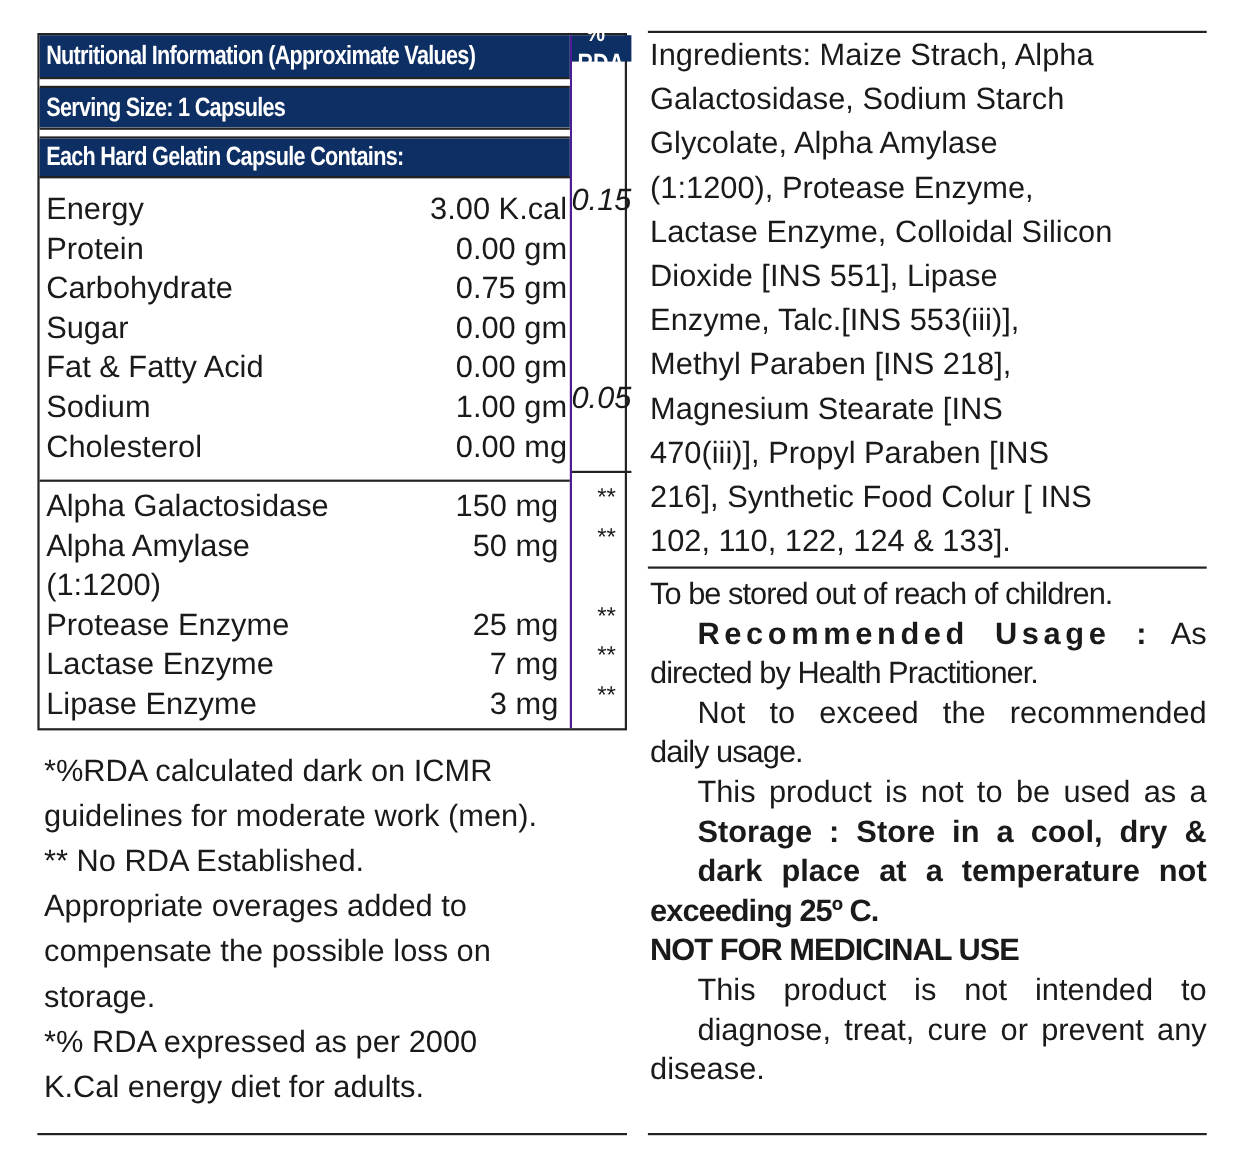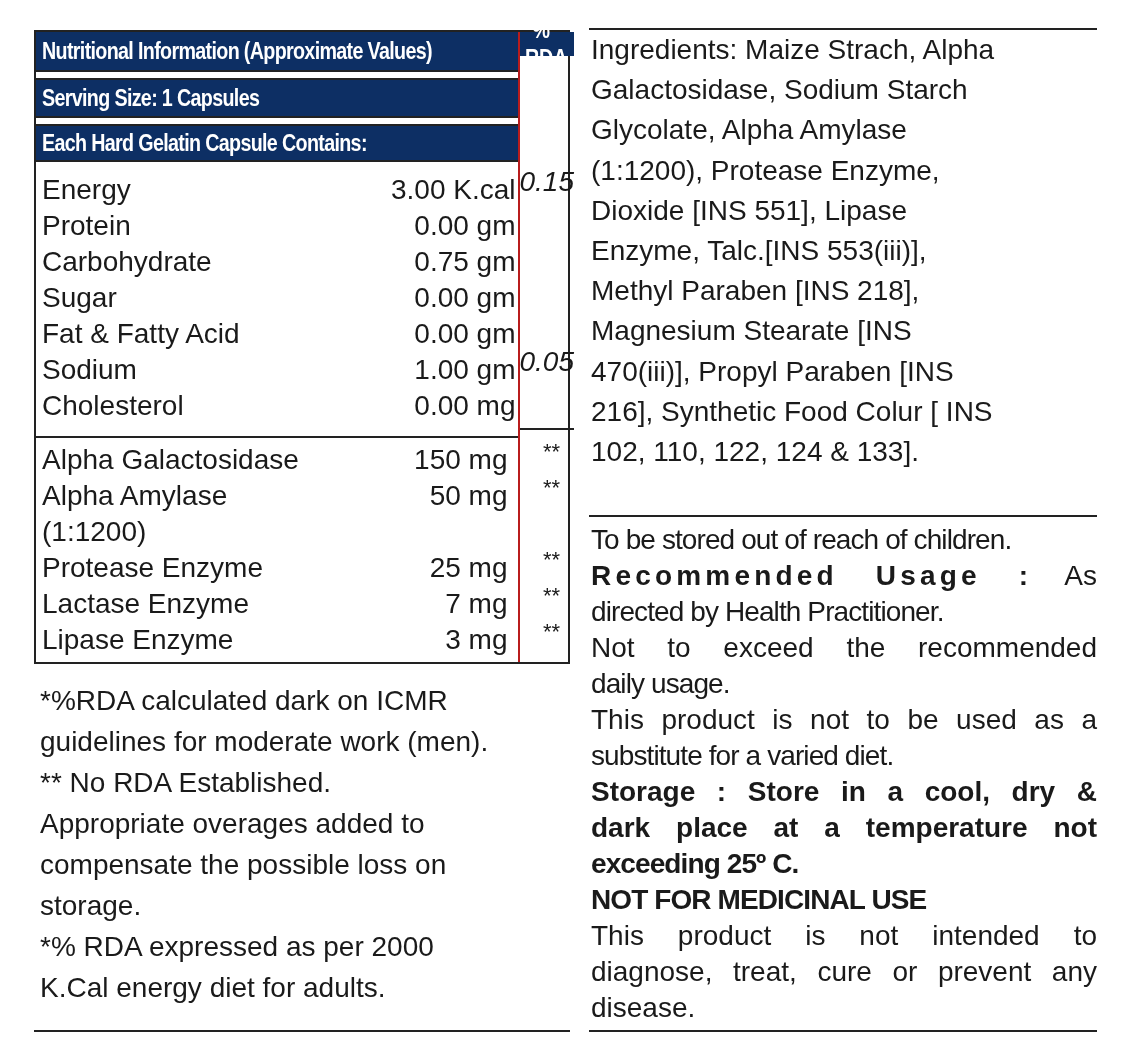--- a/index.html
+++ b/index.html
@@ -13,21 +13,21 @@
       border: 2px solid #222; box-sizing: border-box;
     }
     .band {
       background: #0d2f64; color: #fff; font-weight: bold;
       font-family: "Liberation Sans", sans-serif;
       display: flex; align-items: center;
       font-size: 24px; letter-spacing: -0.8px; transform-origin: left center;
       box-sizing: border-box; padding-left: 6px; white-space: nowrap; overflow: hidden;
     }
     .band span { display: inline-block; transform: scaleX(0.82); transform-origin: left center; }
-    .left-col { width: 492px; box-sizing: border-box; border-right: 2px solid #b91c1c; }
+    .left-col { width: 492px; box-sizing: border-box; border-right: 2px solid #4c1d95; }
     .rda-col { width: 94px; }
     .rda-head { background: #0d2f64; color: #fff; font-weight: bold; font-size: 24px;
       display: flex; align-items: center; justify-content: center; height: 24px; }
     .rda-head span { display: inline-block; transform: scaleX(0.82); }
     .grid { display: flex; }
     .gap { height: 10px; border-top: 2px solid #222; border-bottom: 2px solid #222; background:#fff; box-sizing: border-box; }
     .band-full { height: 36px; }
     .nut-rows { padding: 10px 0 12px 6px; }
     .nut-row { display: flex; justify-content: space-between; font-size: 28px; line-height: 36px; padding-right: 2px; }
     .nut-row .val { text-align: right; }
@@ -45,21 +45,21 @@
     .rule-left { position: absolute; left: 34px; top: 1030px; width: 536px; border-top: 2px solid #222; }
     
     .rule { position: absolute; left: 589px; width: 508px; border-top: 2px solid #222; }
     .right-block { position: absolute; left: 591px; width: 506px; font-size: 28px; }
     .ingredients { top: 30px; line-height: 40.2px; }
     .ingredients b { font-weight: normal; }
     .usage { top: 522px; line-height: 36px; text-align: justify; }
     .spaced { font-weight: bold; letter-spacing: 4.2px; }
     .bold { font-weight: bold; }
     .cond { letter-spacing: -0.9px; }
-    .just-line { text-align: justify; text-align-last: justify; }
+    .just-line { text-align: justify; text-align-last: justify; margin-left: 43px; }
   </style>
 </head>
 <body>
 
 <div class="nut-table">
   <div class="grid">
     <div class="left-col">
       <div class="band" style="height:38px;">
         <span>Nutritional Information (Approximate Values)</span>
       </div>
@@ -167,38 +167,38 @@
   <div>K.Cal energy diet for adults.</div>
 </div>
 <div class="rule-left"></div>
 
 <div class="rule" style="top:28px;"></div>
 <div class="right-block ingredients">
   <div><b>Ingredients:</b><span> Maize Strach, Alpha</span></div>
   <div>Galactosidase, Sodium Starch</div>
   <div>Glycolate, Alpha Amylase</div>
   <div>(1:1200), Protease Enzyme,</div>
+  <div>Lactase Enzyme, Colloidal Silicon</div>
   <div>Dioxide [INS 551], Lipase</div>
   <div>Enzyme, Talc.[INS 553(iii)],</div>
   <div>Methyl Paraben [INS 218],</div>
   <div>Magnesium Stearate [INS</div>
   <div>470(iii)], Propyl Paraben [INS</div>
   <div>216], Synthetic Food Colur [ INS</div>
   <div>102, 110, 122, 124 &amp; 133].</div>
 </div>
 <div class="rule" style="top:515px;"></div>
 
 <div class="right-block usage">
   <div class="cond">To be stored out of reach of children.</div>
   <div class="just-line"><span class="spaced">Recommended Usage :</span> <span>As</span></div>
   <div class="cond">directed by Health Practitioner.</div>
   <div class="just-line">Not to exceed the recommended</div>
   <div class="cond">daily usage.</div>
   <div class="just-line">This product is not to be used as a</div>
-  <div class="cond">substitute for a varied diet.</div>
   <div class="just-line bold">Storage : Store in a cool, dry &amp;</div>
   <div class="just-line bold">dark place at a temperature not</div>
   <div class="bold cond">exceeding 25º C.</div>
   <div class="bold cond">NOT FOR MEDICINAL USE</div>
   <div class="just-line">This product is not intended to</div>
   <div class="just-line">diagnose, treat, cure or prevent any</div>
   <div>disease.</div>
 </div>
 <div class="rule" style="top:1030px;"></div>
 

